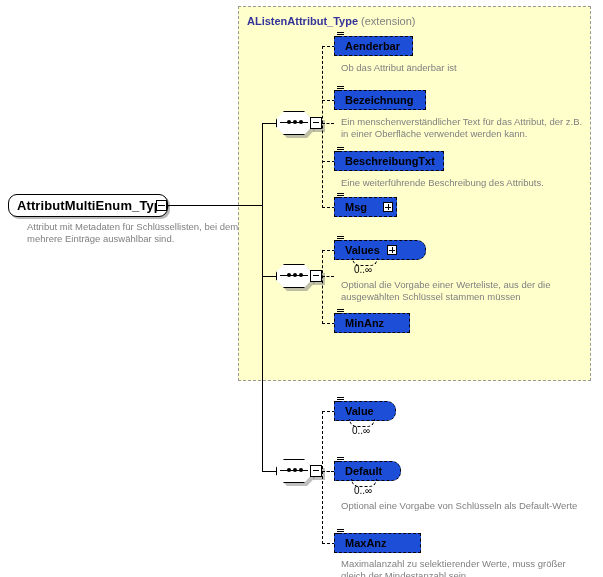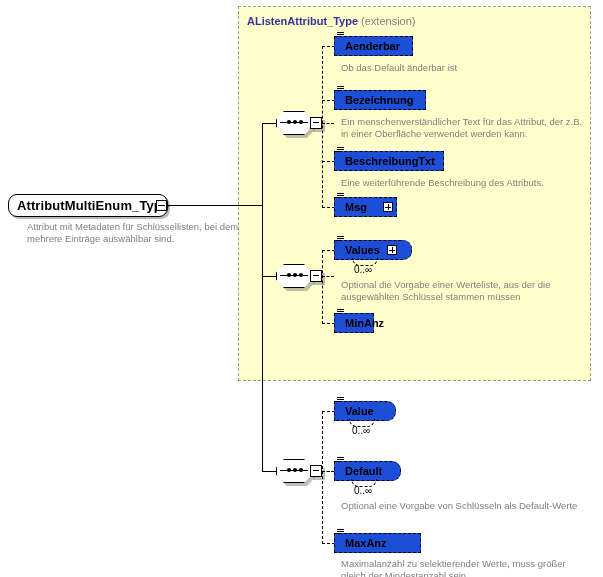--- a/index.html
+++ b/index.html
@@ -293,21 +293,21 @@
   <div class="dline-h" style="left:322px; top:46px; width:13px;"></div>
   <div class="elbox" style="left:334px; top:36px; width:79px; height:20px;">
     <div class="shadow-layer"></div>
     <span class="attr-glyph">
         <i></i>
         <i></i>
         <i></i>
       </span>
     <span>Aenderbar</span>
   </div>
-  <div class="doc" style="left:341px; top:62px; width:245px;">Ob das Default änderbar ist</div>
+  <div class="doc" style="left:341px; top:62px; width:245px;">Ob das Attribut änderbar ist</div>
 
   <div class="dline-h" style="left:322px; top:100px; width:13px;"></div>
   <div class="elbox" style="left:334px; top:90px; width:92px; height:20px;">
     <div class="shadow-layer"></div>
     <span class="attr-glyph">
         <i></i>
         <i></i>
         <i></i>
       </span>
     <span>Bezeichnung</span>
@@ -345,36 +345,36 @@
     <div class="dot d1"></div>
     <div class="dot d2"></div>
     <div class="dot d3"></div>
     <div class="seq-minus-shadow"></div>
     <div class="seq-minus"></div>
   </div>
   <div class="dline-h" style="left:322px; top:276px; width:12px;"></div>
   <div class="dline-v" style="left:322px; top:250px; height:74px;"></div>
 
   <div class="dline-h" style="left:322px; top:250px; width:13px;"></div>
-  <div class="elbox rounded-right" style="left:334px; top:240px; width:78px; height:20px;">
+  <div class="elbox rounded-right" style="left:334px; top:240px; width:92px; height:20px;">
     <div class="shadow-layer"></div>
     <span class="attr-glyph">
         <i></i>
         <i></i>
         <i></i>
       </span>
     <span>Values</span>
   </div>
   <div class="plusbox" style="left:387px; top:245px;"></div>
   <div class="repeat-arc" style="left:352px; top:258px;"></div>
   <div class="card" style="left:340px; top:264px; width:46px;">0..∞</div>
   <div class="doc" style="left:341px; top:279px; width:240px;">Optional die Vorgabe einer Werteliste, aus der die ausgewählten Schlüssel stammen müssen</div>
 
   <div class="dline-h" style="left:322px; top:323px; width:13px;"></div>
-  <div class="elbox" style="left:334px; top:313px; width:40px; height:20px;">
+  <div class="elbox" style="left:334px; top:313px; width:76px; height:20px;">
     <div class="shadow-layer"></div>
     <span class="attr-glyph">
         <i></i>
         <i></i>
         <i></i>
       </span>
     <span>MinAnz</span>
   </div>
 
   <div class="seq" style="left:276px; top:459px;">

